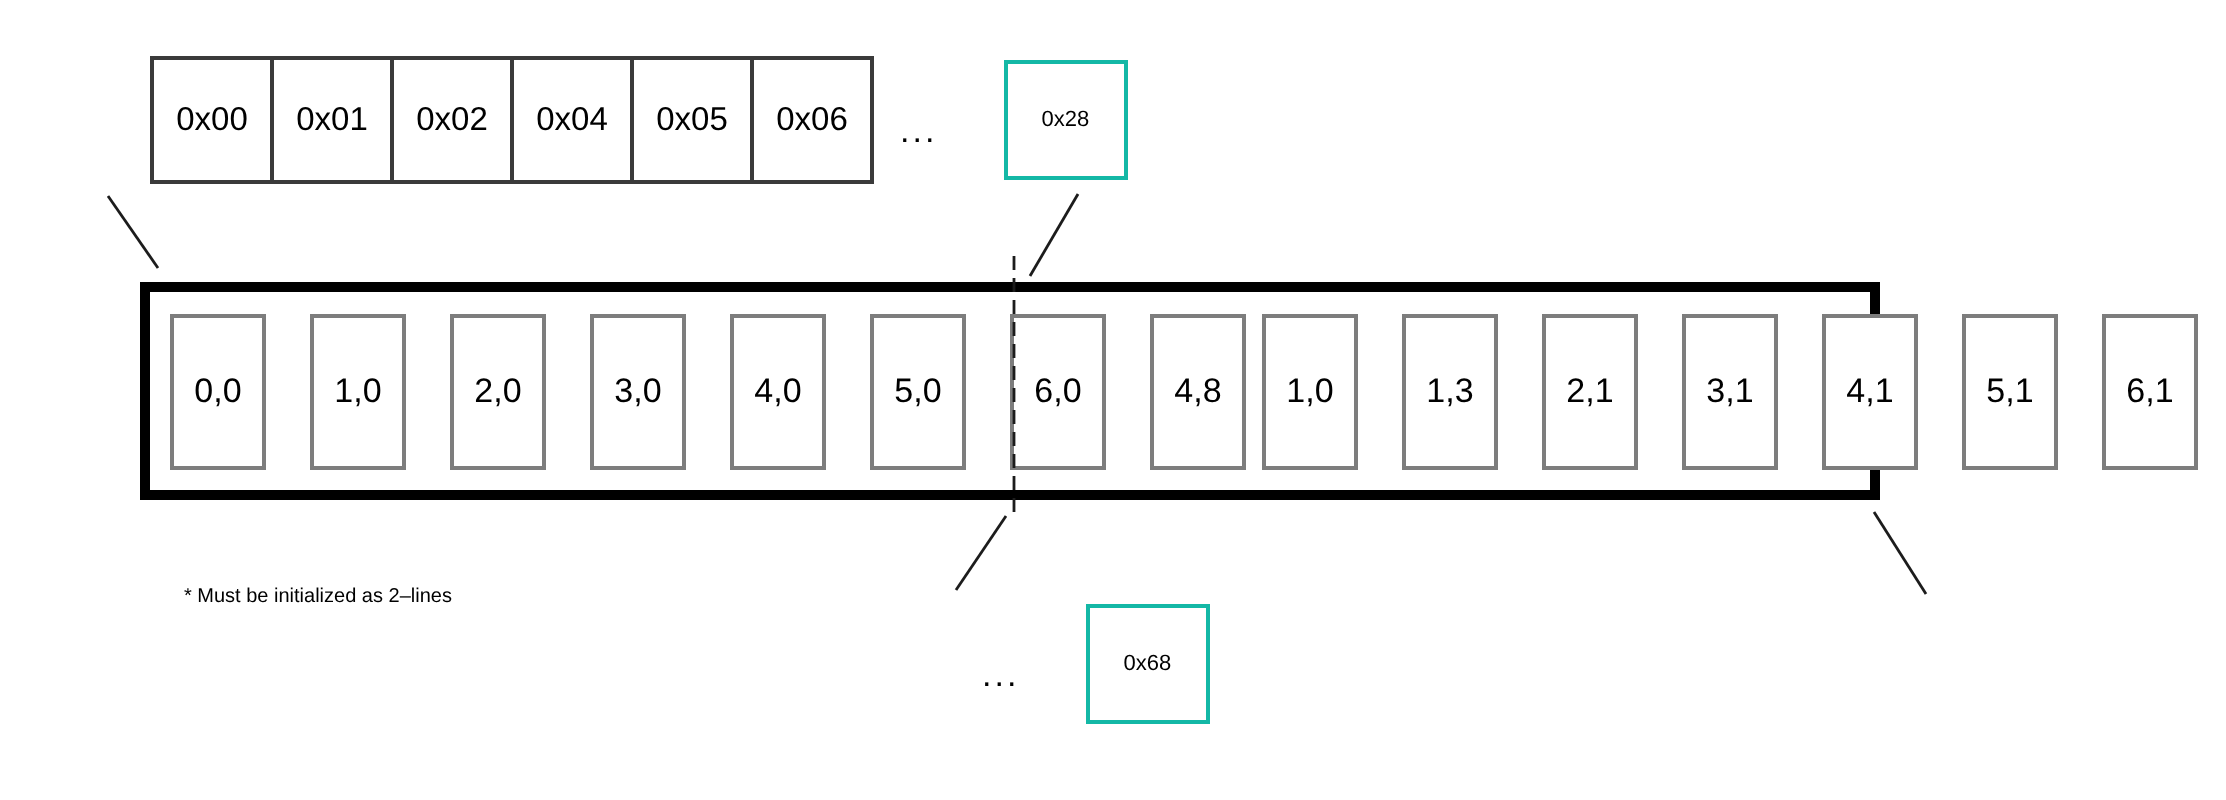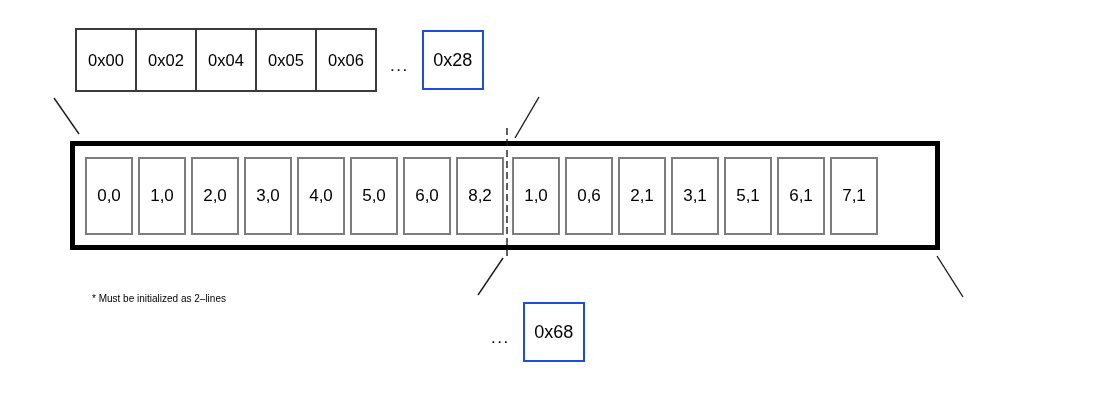--- a/index.html
+++ b/index.html
@@ -32,42 +32,43 @@
   .row-ellipsis {
     font-size: 17px;
     letter-spacing: 1.5px;
     margin: 0 13px;
     padding-top: 12px;
     flex: none;
   }
   .tail-cell {
     box-sizing: border-box;
     width: 62px; height: 60px;
-    border: 2px solid #1d4ed8;
+    border: 2px solid #14b8a6;
     display: flex; align-items: center; justify-content: center;
-    font-size: 18px;
+    font-size: 11px;
     flex: none;
+    margin-left: 20px;
   }
   #top-row { left: 55px; top: 28px; padding-left: 20px; }
   #bottom-row { left: 478px; top: 302px; }
 
   #main-box {
     position: absolute;
     left: 70px; top: 141px;
     width: 870px; height: 109px;
     box-sizing: border-box;
     border: 5px solid #000;
     display: flex;
     align-items: center;
     padding-left: 10px;
     background: #fff;
   }
   .mem-group {
     display: flex;
-    gap: 5px;
+    gap: 22px;
     flex: none;
   }
   .mem-group.second { margin-left: 8px; }
   .mem-cell {
     box-sizing: border-box;
     width: 48px; height: 78px;
     border: 2px solid #7d7d7d;
     display: flex; align-items: center; justify-content: center;
     font-size: 17px;
     flex: none;
@@ -85,45 +86,47 @@
     pointer-events: none;
     z-index: 5;
   }
 </style>
 </head>
 <body>
 
 <div id="top-row" class="row">
   <div style="display:flex">
       <div class="addr-cell">0x00</div>
+      <div class="addr-cell">0x01</div>
       <div class="addr-cell">0x02</div>
       <div class="addr-cell">0x04</div>
       <div class="addr-cell">0x05</div>
       <div class="addr-cell">0x06</div>
     </div>
   <div class="row-ellipsis">...</div>
   <div class="tail-cell">0x28</div>
 </div>
 
 <div id="main-box">
   <div class="mem-group">
       <div class="mem-cell">0,0</div>
       <div class="mem-cell">1,0</div>
       <div class="mem-cell">2,0</div>
       <div class="mem-cell">3,0</div>
       <div class="mem-cell">4,0</div>
       <div class="mem-cell">5,0</div>
       <div class="mem-cell">6,0</div>
-      <div class="mem-cell">8,2</div>
+      <div class="mem-cell">4,8</div>
     </div>
   <div class="mem-group second">
       <div class="mem-cell">1,0</div>
-      <div class="mem-cell">0,6</div>
+      <div class="mem-cell">1,3</div>
       <div class="mem-cell">2,1</div>
       <div class="mem-cell">3,1</div>
+      <div class="mem-cell">4,1</div>
       <div class="mem-cell">5,1</div>
       <div class="mem-cell">6,1</div>
       <div class="mem-cell">7,1</div>
     </div>
 </div>
 
 <div id="footnote">* Must be initialized as 2–lines</div>
 
 <div id="bottom-row" class="row">
   <div class="row-ellipsis">...</div>

